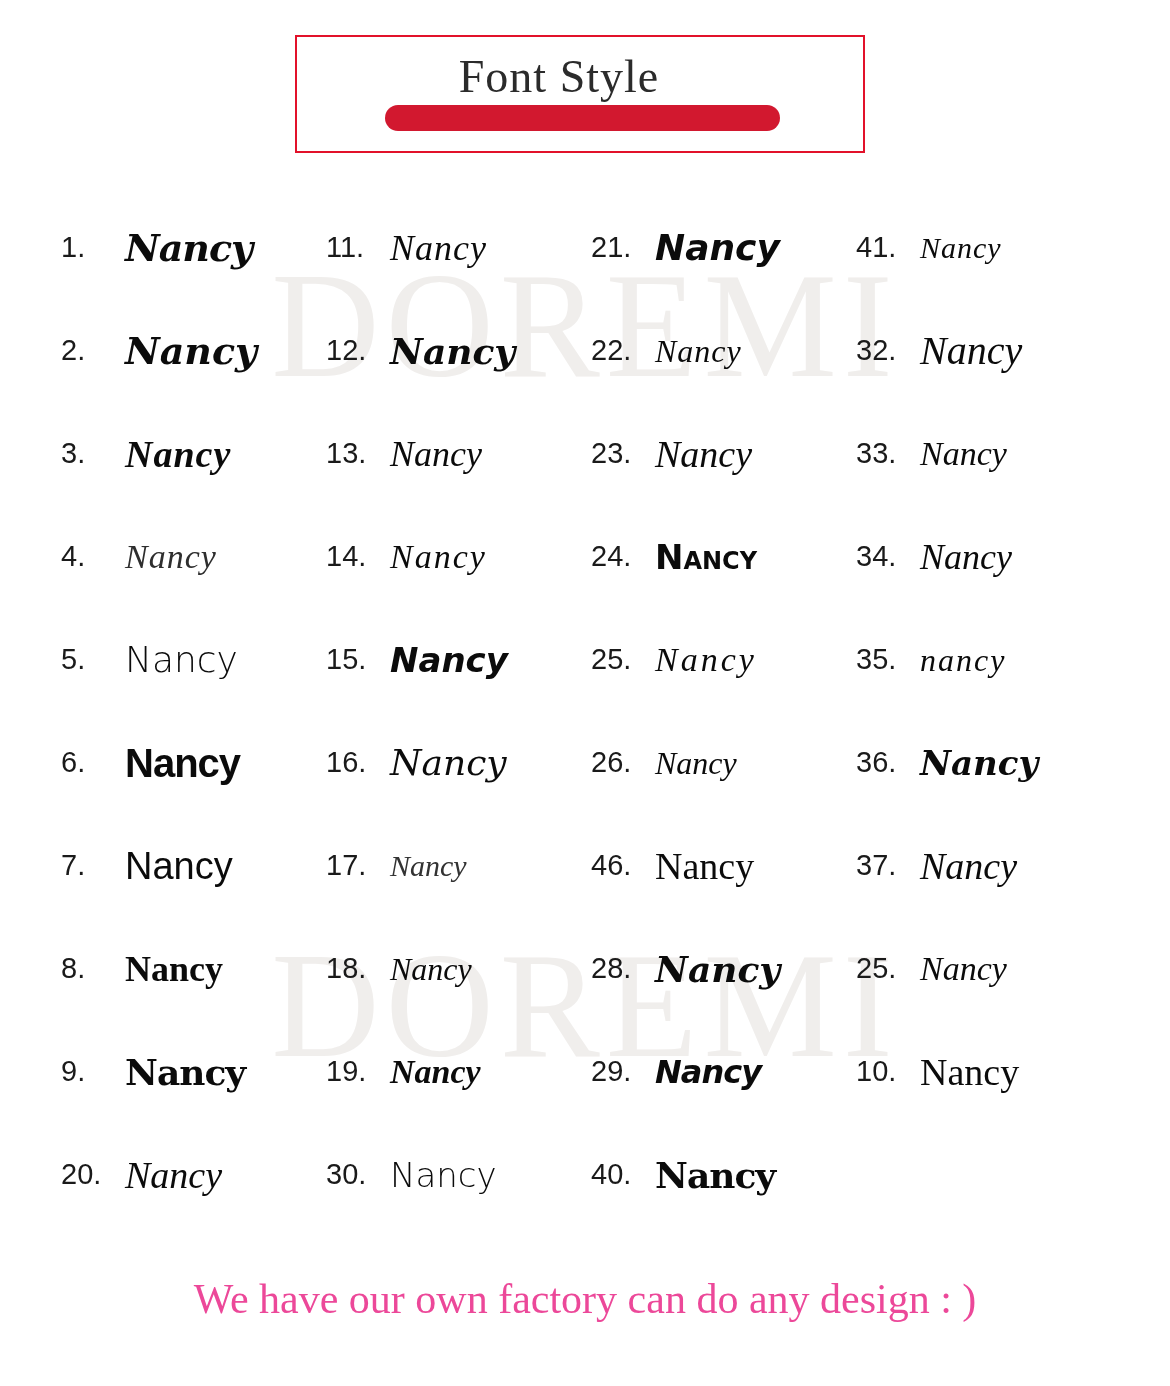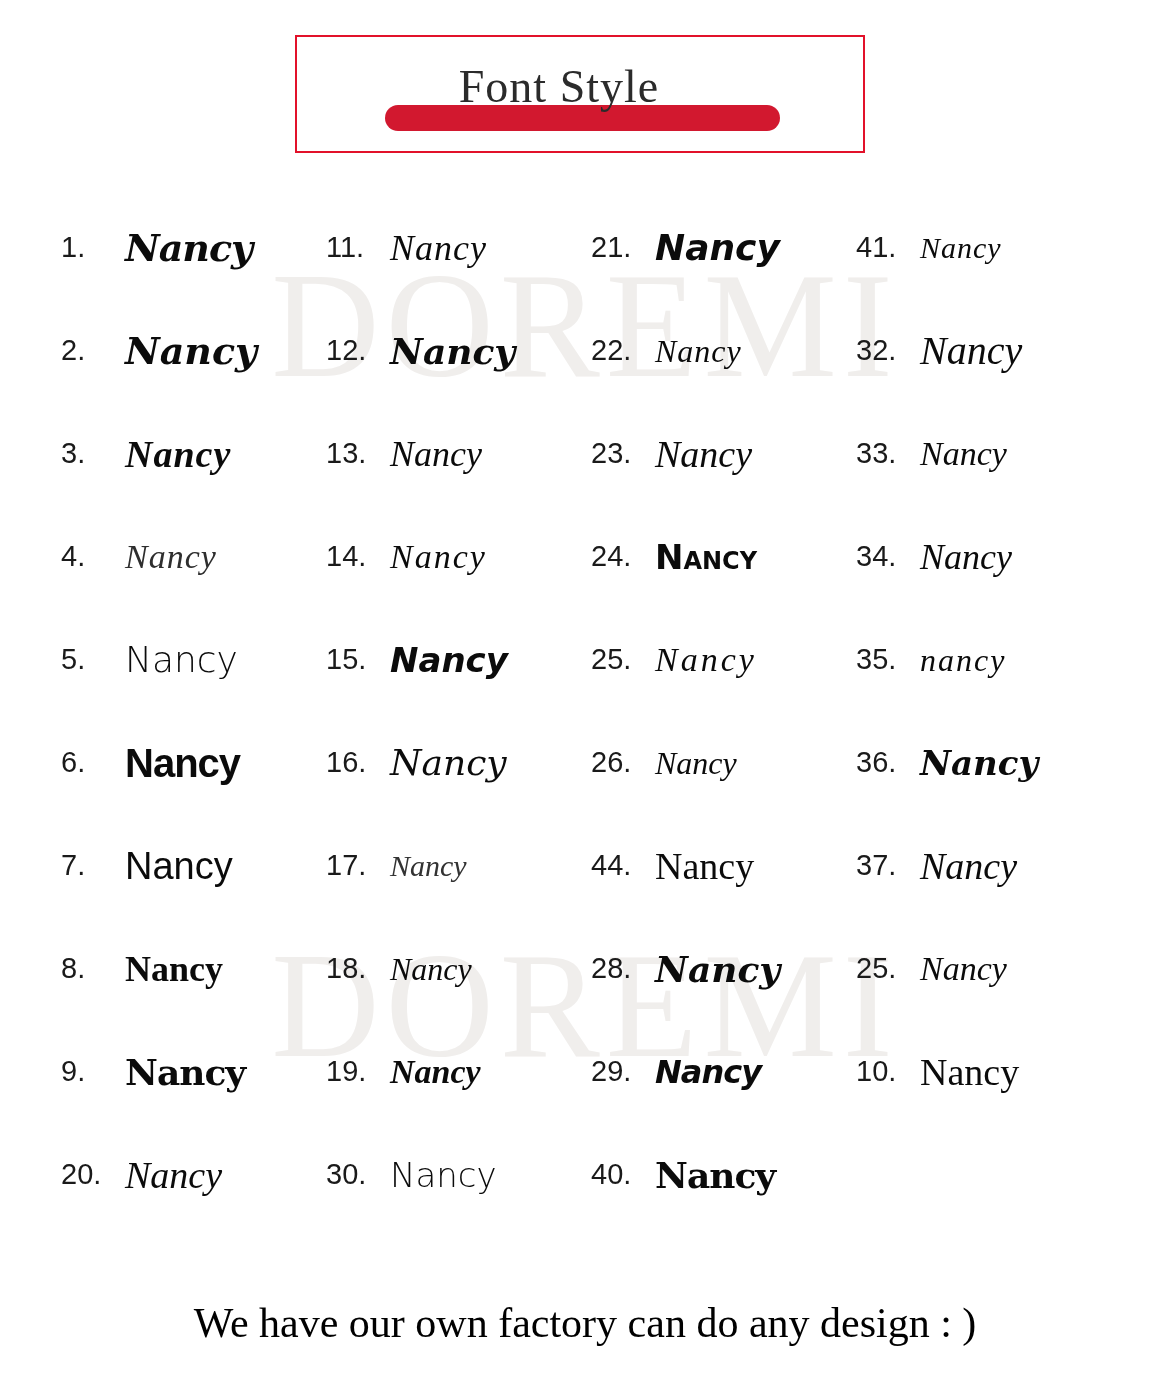--- a/index.html
+++ b/index.html
@@ -51,21 +51,21 @@
     top: 105px;
     width: 395px;
     height: 26px;
     background: #d2182f;
     border-radius: 13px;
     z-index: 3;
   }
   .header-title {
     position: absolute;
     left: 295px;
-    top: 60px;
+    top: 50px;
     width: 528px;
     text-align: center;
     font-family: "Liberation Serif", serif;
     font-weight: 300;
     font-size: 46px;
     letter-spacing: 1px;
     color: #2b2b2b;
     z-index: 4;
   }
 
@@ -147,23 +147,22 @@
 
   
   .footer {
     position: absolute;
     left: 0;
     top: 1275px;
     width: 100%;
     text-align: center;
     font-family: "Liberation Serif", serif;
     font-size: 42px;
-    color: #000000;
+    color: #ec4899;
     z-index: 2;
-    margin-top: 24px;
   }
 </style>
 </head>
 <body>
 
 <div class="watermark wm-top">DOREMI</div>
 <div class="watermark wm-bottom">DOREMI</div>
 
 <div class="header-box"></div>
 <div class="header-bar"></div>
@@ -275,21 +274,21 @@
 
   <div class="cell">
       <span class="num">7.</span>
       <span class="sample s7">Nancy</span>
     </div>
   <div class="cell">
       <span class="num">17.</span>
       <span class="sample s17">Nancy</span>
     </div>
   <div class="cell">
-      <span class="num">44.</span>
+      <span class="num">46.</span>
       <span class="sample s27">Nancy</span>
     </div>
   <div class="cell">
       <span class="num">37.</span>
       <span class="sample s37">Nancy</span>
     </div>
 
   <div class="cell">
       <span class="num">8.</span>
       <span class="sample s8">Nancy</span>

